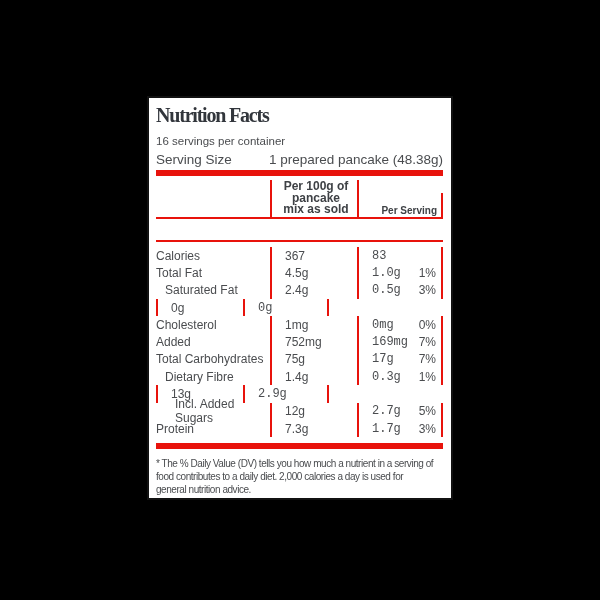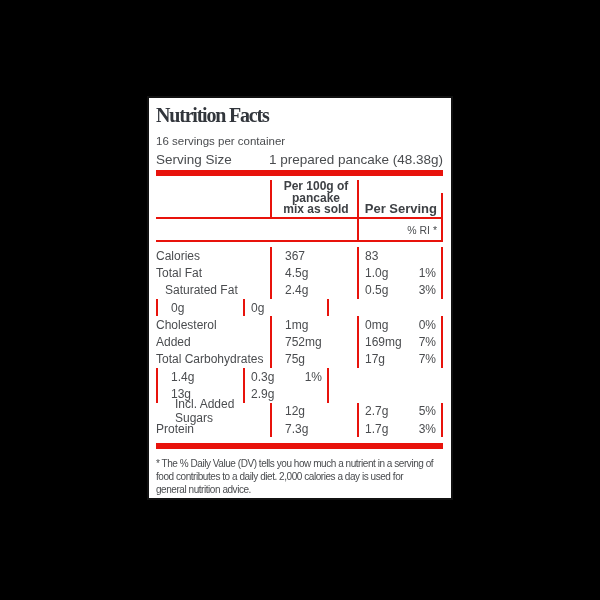--- a/index.html
+++ b/index.html
@@ -73,21 +73,21 @@
     justify-content: flex-end;
   }
   .hc3 .ps {
     width: 100%;
     height: 24px;
     border-right: 2px solid var(--accent_red);
     display: flex;
     align-items: flex-end;
     justify-content: flex-end;
     font-weight: bold;
-    font-size: 13px;
+    font-size: 10px;
     color: var(--heading_text);
     padding: 0 4px 1px 0;
   }
   .ri-row { height: 21px; display: flex; }
   .ri-spacer { width: 201px; }
   .ri-cell {
     width: 86px;
     border-left: 2px solid var(--accent_red);
     border-right: 2px solid var(--accent_red);
     display: flex;
@@ -103,22 +103,22 @@
   .c1.ind2 { padding-left: 19px; }
   .c2 {
     width: 87px;
     border-left: 2px solid var(--accent_red);
     padding-left: 13px;
     display: flex; align-items: center;
   }
   .c3 {
     width: 50px;
     border-left: 2px solid var(--accent_red);
-    padding-left: 6px;
-    display: flex; align-items: center;
+    padding-left: 13px;
+    display: flex; align-items: center; font-family: Liberation Mono, monospace;
   }
   .c4 {
     width: 36px;
     border-right: 2px solid var(--accent_red);
     padding-right: 5px;
     display: flex; align-items: center; justify-content: flex-end;
   }
   .footnote {
     margin-top: 8px;
     font-size: 10px;
@@ -148,21 +148,20 @@
     <div class="hc2">Per 100g of pancake mix as sold</div>
     <div class="hc3">
       <div class="ps">Per Serving</div>
     </div>
   </div>
 
   <div class="bar thin"></div>
 
   <div class="ri-row">
     <div class="ri-spacer"></div>
-    <div class="ri-cell">% RI *</div>
   </div>
 
   <div class="bar thin"></div>
 
   <div class="tbody">
     <div class="row">
       <div class="c1 ind0">Calories</div>
       <div class="c2">367</div>
       <div class="c3">83</div>
       <div class="c4"></div>
@@ -196,20 +195,21 @@
       <div class="c3">169mg</div>
       <div class="c4">7%</div>
     </div>
     <div class="row">
       <div class="c1 ind0">Total Carbohydrates</div>
       <div class="c2">75g</div>
       <div class="c3">17g</div>
       <div class="c4">7%</div>
     </div>
     <div class="row">
+      <div class="c1 ind1">Dietary Fibre</div>
       <div class="c2">1.4g</div>
       <div class="c3">0.3g</div>
       <div class="c4">1%</div>
     </div>
     <div class="row">
       <div class="c2">13g</div>
       <div class="c3">2.9g</div>
       <div class="c4"></div>
     </div>
     <div class="row">

